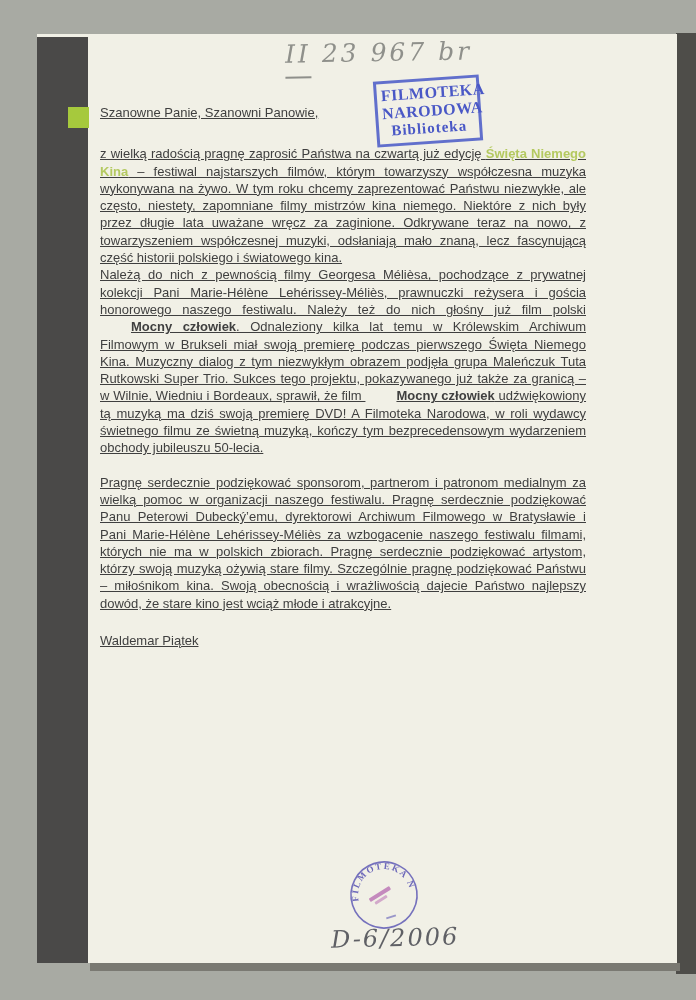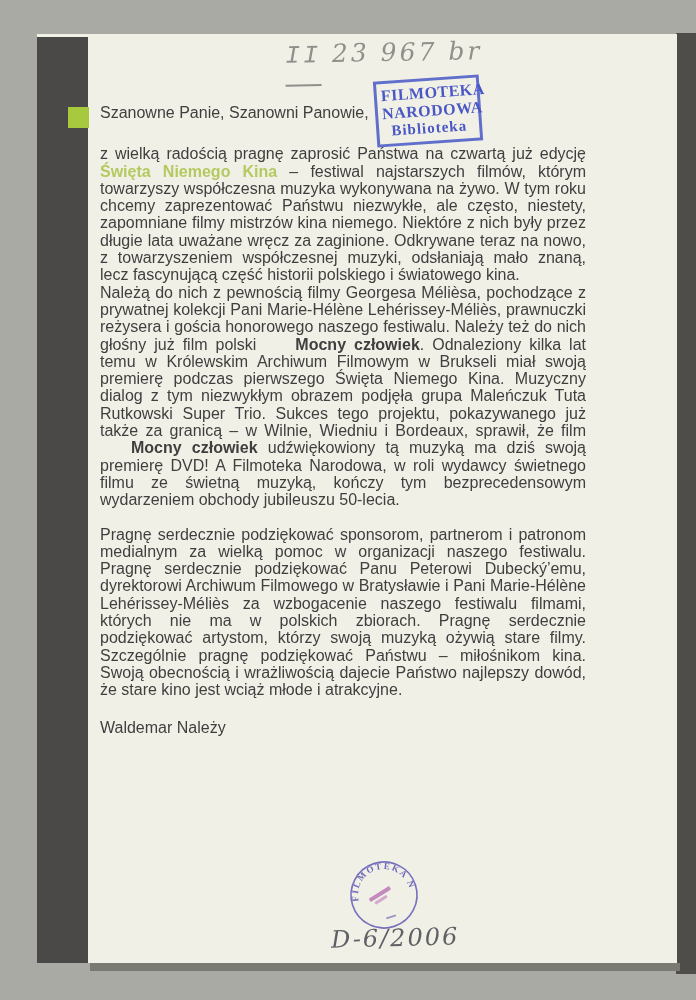--- a/index.html
+++ b/index.html
@@ -31,43 +31,44 @@
   
   .hw{
     position:absolute;
     font-family:"DejaVu Serif",serif;font-style:italic;
     white-space:nowrap;
   }
   .hw-top{
     left:248px;top:4px;font-size:25px;color:#8f908b;letter-spacing:3px;
     transform:rotate(-1deg);
   }
-  .hw-roman{border-bottom:2px solid #8f908b;padding-bottom:14px;font-family:Liberation Mono, monospace;}
+  .hw-roman{border-bottom:2px solid #8f908b;padding-bottom:8px;}
   .hw-bottom{
     left:294px;top:890px;font-size:24px;color:#5f6065;letter-spacing:2px;
     transform:rotate(-1.5deg);
   }
   
   .lib-stamp{
     position:absolute;left:338px;top:44px;width:92px;
     border:3px solid rgba(72,88,199,0.85);
     padding:3px 4px 4px 4px;
     transform:rotate(-4deg);
     text-align:center;
     color:#4a58c6;
     font-family:"Liberation Serif",serif;font-weight:bold;
     line-height:1.12;
   }
   .lib-stamp .l1,.lib-stamp .l2{font-size:16px;letter-spacing:0.5px;}
   .lib-stamp .l3{font-size:15px;letter-spacing:1px;}
   
   .letter{
     position:absolute;left:63px;top:70px;width:486px;
-    font-size:16px;line-height:17.3px;color:#3f3f3f;
+    font-size:13px;line-height:17.3px;color:#3f3f3f;
     text-align:justify;
+    text-decoration:underline;
   }
   .letter .salutation{margin:0 0 24px 0;text-align:left;}
   .letter p{margin:0;}
   .letter p.gap{margin-top:17px;}
   .letter p.gap-lg{margin-top:23px;}
   .run-green{color:#b4c960;font-weight:bold;}
   .run-bold{font-weight:bold;margin-left:31px;}
   .signature{margin-top:20px;text-align:left;}
   .signature div{line-height:17.3px;}
   
@@ -96,21 +97,21 @@
     <div class="l2">NARODOWA</div>
     <div class="l3">Biblioteka</div>
   </div>
 
   <div class="letter">
     <div class="salutation">Szanowne Panie, Szanowni Panowie,</div>
     <p><span>z wielką radością pragnę zaprosić Państwa na czwartą już edycję </span><span class="run-green">Święta Niemego Kina</span><span> – festiwal najstarszych filmów, którym towarzyszy współczesna muzyka wykonywana na żywo. W tym roku chcemy zaprezentować Państwu niezwykłe, ale często, niestety, zapomniane filmy mistrzów kina niemego. Niektóre z nich były przez długie lata uważane wręcz za zaginione. Odkrywane teraz na nowo, z towarzyszeniem współczesnej muzyki, odsłaniają mało znaną, lecz fascynującą część historii polskiego i światowego kina.</span></p>
     <p><span>Należą do nich z pewnością filmy Georgesa Mélièsa, pochodzące z prywatnej kolekcji Pani Marie-Hélène Lehérissey-Méliès, prawnuczki reżysera i gościa honorowego naszego festiwalu. Należy też do nich głośny już film polski </span><span class="run-bold">Mocny człowiek</span><span>. Odnaleziony kilka lat temu w Królewskim Archiwum Filmowym w Brukseli miał swoją premierę podczas pierwszego Święta Niemego Kina. Muzyczny dialog z tym niezwykłym obrazem podjęła grupa Maleńczuk Tuta Rutkowski Super Trio. Sukces tego projektu, pokazywanego już także za granicą – w Wilnie, Wiedniu i Bordeaux, sprawił, że film </span><span class="run-bold">Mocny człowiek</span><span> udźwiękowiony tą muzyką ma dziś swoją premierę DVD! A Filmoteka Narodowa, w roli wydawcy świetnego filmu ze świetną muzyką, kończy tym bezprecedensowym wydarzeniem obchody jubileuszu 50-lecia.</span></p>
     <p class="gap"><span>Pragnę serdecznie podziękować sponsorom, partnerom i patronom medialnym za wielką pomoc w organizacji naszego festiwalu. Pragnę serdecznie podziękować Panu Peterowi Dubecký’emu, dyrektorowi Archiwum Filmowego w Bratysławie i Pani Marie-Hélène Lehérissey-Méliès za wzbogacenie naszego festiwalu filmami, których nie ma w polskich zbiorach. Pragnę serdecznie podziękować artystom, którzy swoją muzyką ożywią stare filmy. Szczególnie pragnę podziękować Państwu – miłośnikom kina. Swoją obecnością i wrażliwością dajecie Państwo najlepszy dowód, że stare kino jest wciąż młode i atrakcyjne.</span></p>
     <div class="signature">
-      <div>Waldemar Należy</div>
+      <div>Waldemar Piątek</div>
     </div>
   </div>
 
   <svg class="round-stamp" viewBox="0 0 90 90" xmlns="http://www.w3.org/2000/svg">
     <g transform="rotate(-18 45 45)">
       <circle cx="45" cy="45" r="33" fill="none" stroke="#5f5ab5" stroke-width="1.6" opacity="0.85"></circle>
       <defs>
         <path id="rs-arc" d="M 45,45 m -26,0 a 26,26 0 1,1 52,0" fill="none"></path>
       </defs>
       <text font-family="Liberation Serif, serif" font-size="9" font-weight="bold" fill="#5f5ab5" letter-spacing="1.6" opacity="0.9">

